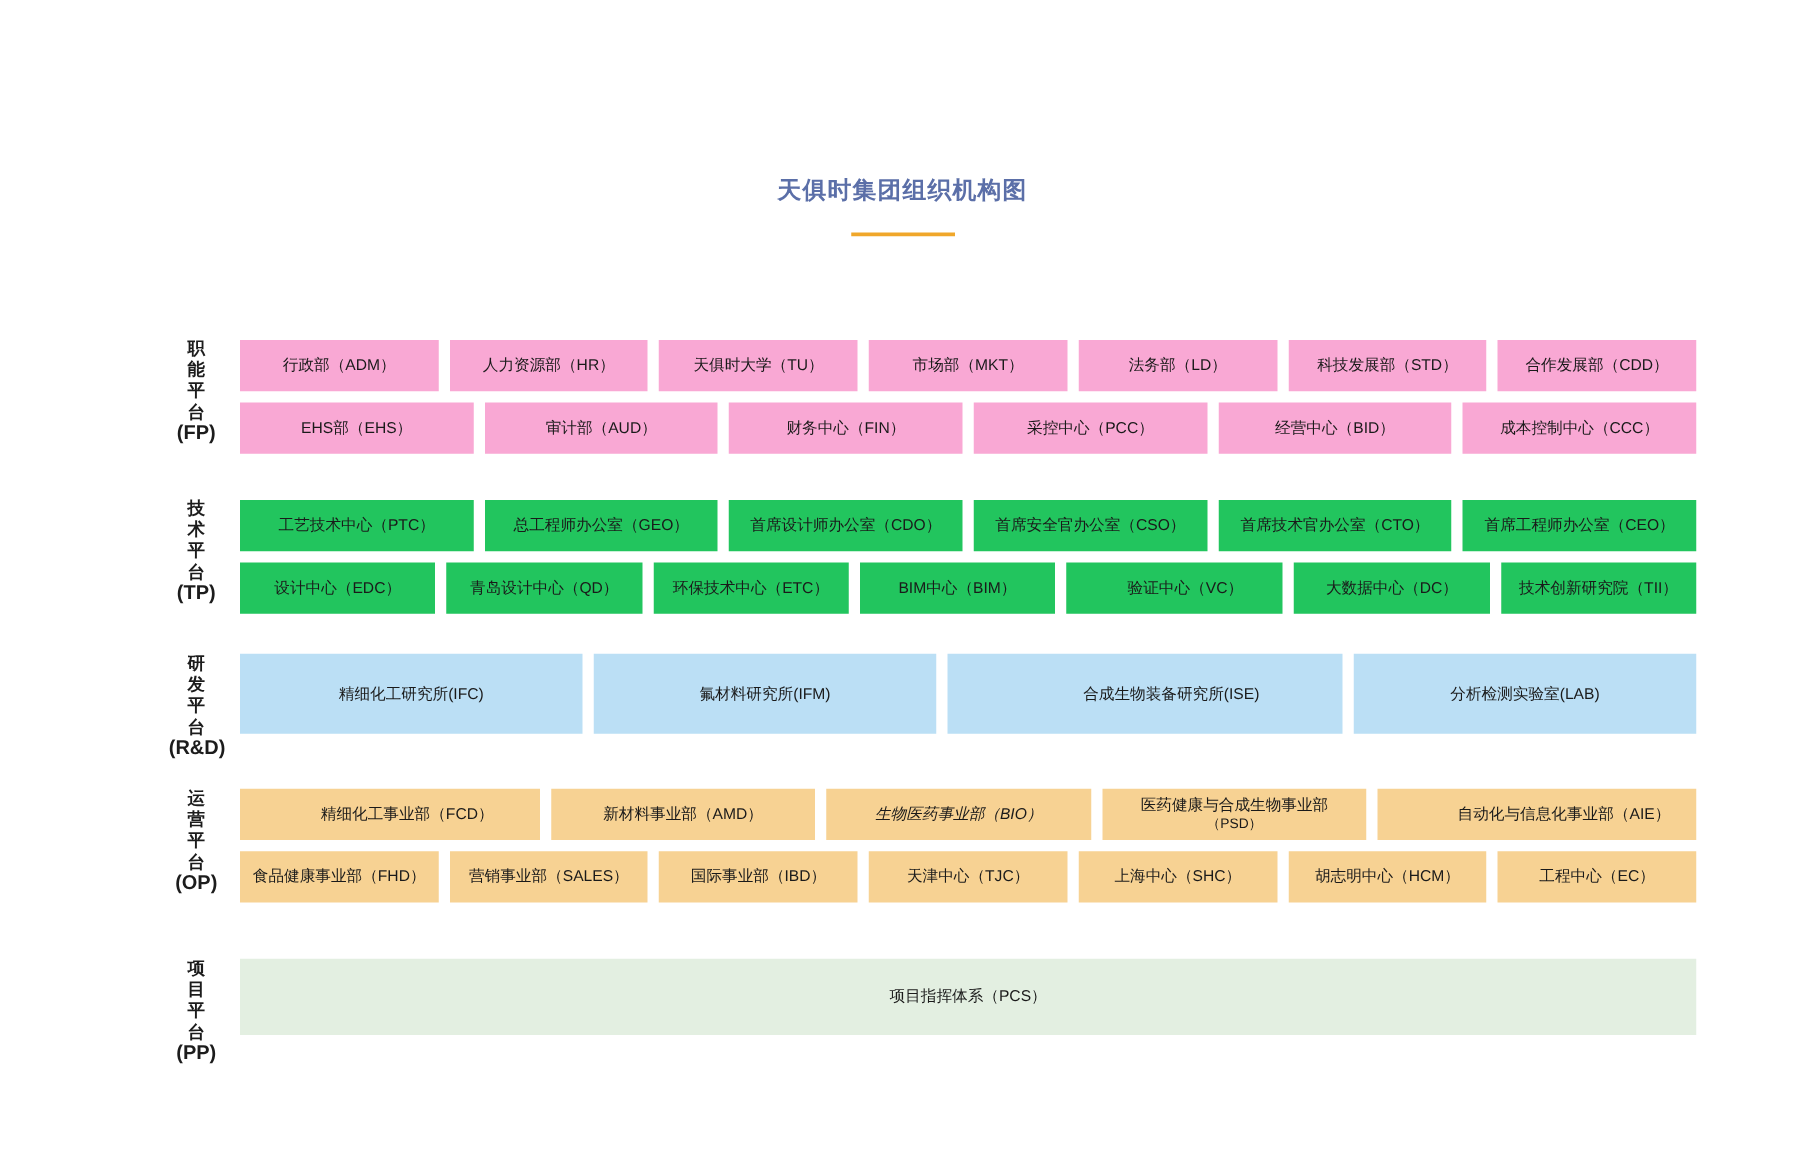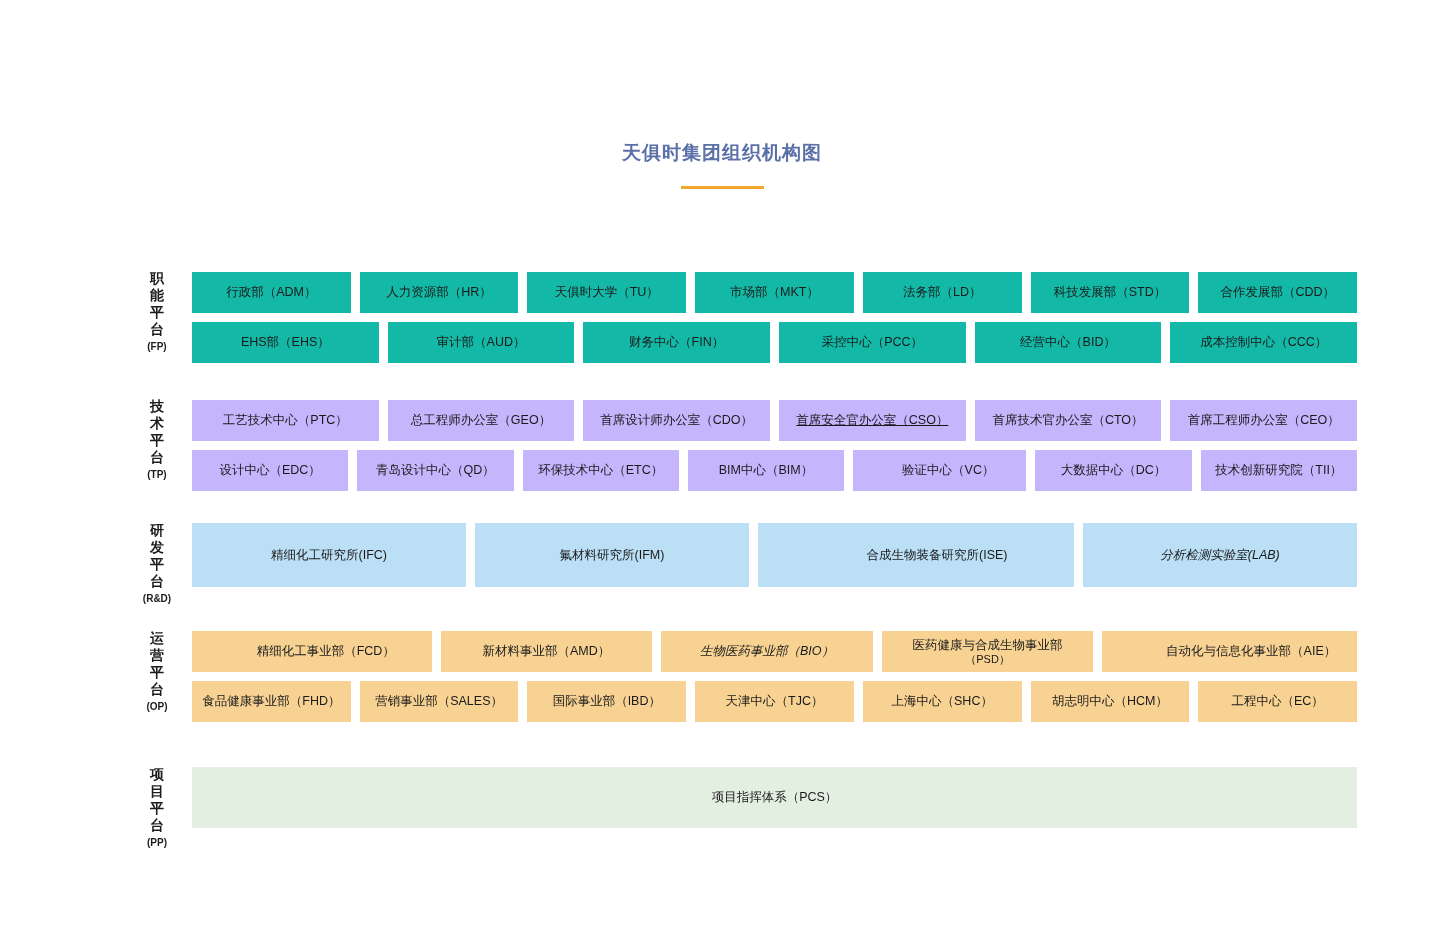--- a/index.html
+++ b/index.html
@@ -44,21 +44,21 @@
     font-size: 14px;
     font-weight: bold;
     color: #1c1c1c;
     line-height: 17px;
     letter-spacing: 0px;
   }
   .side-label .cn { display: block; }
   .side-label .abbr {
     display: block;
     font-weight: bold;
-    font-size: 10px;
+    font-size: 16px;
     letter-spacing: 0;
   }
 
   .rows { position: absolute; left: 57px; top: 0; width: 1165px; }
 
   .row {
     display: flex;
     width: 100%;
     gap: 9px;
     margin-bottom: 9px;
@@ -73,22 +73,22 @@
     text-align: center;
     font-size: 12.5px;
     color: #1a1a1a;
     line-height: 15px;
     padding: 0 4px;
     white-space: nowrap;
   }
   .cell.two-line { white-space: normal; line-height: 14px; font-size: 12.5px; }
 
   
-  .c-fp  { background: #14b8a6; }
-  .c-tp  { background: #c4b5fd; }
+  .c-fp  { background: #f9a8d4; }
+  .c-tp  { background: #22c55e; }
   .c-rd  { background: #bbdff5; }
   .c-op  { background: #f7d293; }
   .c-pp  { background: #e3efe1; }
 
   .cell.tall { height: 64px; }
   .cell.pp   { height: 61px; }
 
   
   #sec-fp { top: 261px; }
   #sec-tp { top: 389px; }
@@ -153,21 +153,21 @@
           <span class="cn">术</span>
           <span class="cn">平</span>
           <span class="cn">台</span>
           <span class="abbr">(TP)</span>
         </div>
         <div class="rows">
           <div class="row">
             <div class="cell c-tp" style="flex: 196 1 0px;">工艺技术中心（PTC）</div>
             <div class="cell c-tp" style="flex: 196 1 0px;">总工程师办公室（GEO）</div>
             <div class="cell c-tp" style="flex: 196 1 0px;">首席设计师办公室（CDO）</div>
-            <div class="cell c-tp" style="flex: 196 1 0px; text-decoration: underline;">首席安全官办公室（CSO）</div>
+            <div class="cell c-tp" style="flex: 196 1 0px;">首席安全官办公室（CSO）</div>
             <div class="cell c-tp" style="flex: 196 1 0px;">首席技术官办公室（CTO）</div>
             <div class="cell c-tp" style="flex: 196 1 0px;">首席工程师办公室（CEO）</div>
           </div>
           <div class="row">
             <div class="cell c-tp" style="flex: 160 1 0px;">设计中心（EDC）</div>
             <div class="cell c-tp" style="flex: 160 1 0px;">青岛设计中心（QD）</div>
             <div class="cell c-tp" style="flex: 160 1 0px;">环保技术中心（ETC）</div>
             <div class="cell c-tp" style="flex: 160 1 0px;">BIM中心（BIM）</div>
             <div class="cell c-tp" style="flex: 160 1 0px; padding-left: 21px;">验证中心（VC）</div>
             <div class="cell c-tp" style="flex: 160 1 0px;">大数据中心（DC）</div>
@@ -181,21 +181,21 @@
           <span class="cn">发</span>
           <span class="cn">平</span>
           <span class="cn">台</span>
           <span class="abbr">(R&amp;D)</span>
         </div>
         <div class="rows">
           <div class="row">
             <div class="cell c-rd tall" style="flex: 286 1 0px;">精细化工研究所(IFC)</div>
             <div class="cell c-rd tall" style="flex: 286 1 0px;">氟材料研究所(IFM)</div>
             <div class="cell c-rd tall" style="flex: 286 1 0px; padding-left: 46px;">合成生物装备研究所(ISE)</div>
-            <div class="cell c-rd tall" style="flex: 286 1 0px; font-style: italic;">分析检测实验室(LAB)</div>
+            <div class="cell c-rd tall" style="flex: 286 1 0px;">分析检测实验室(LAB)</div>
           </div>
         </div>
       </div>
       <div class="section" id="sec-op">
         <div class="side-label">
           <span class="cn">运</span>
           <span class="cn">营</span>
           <span class="cn">平</span>
           <span class="cn">台</span>
           <span class="abbr">(OP)</span>

